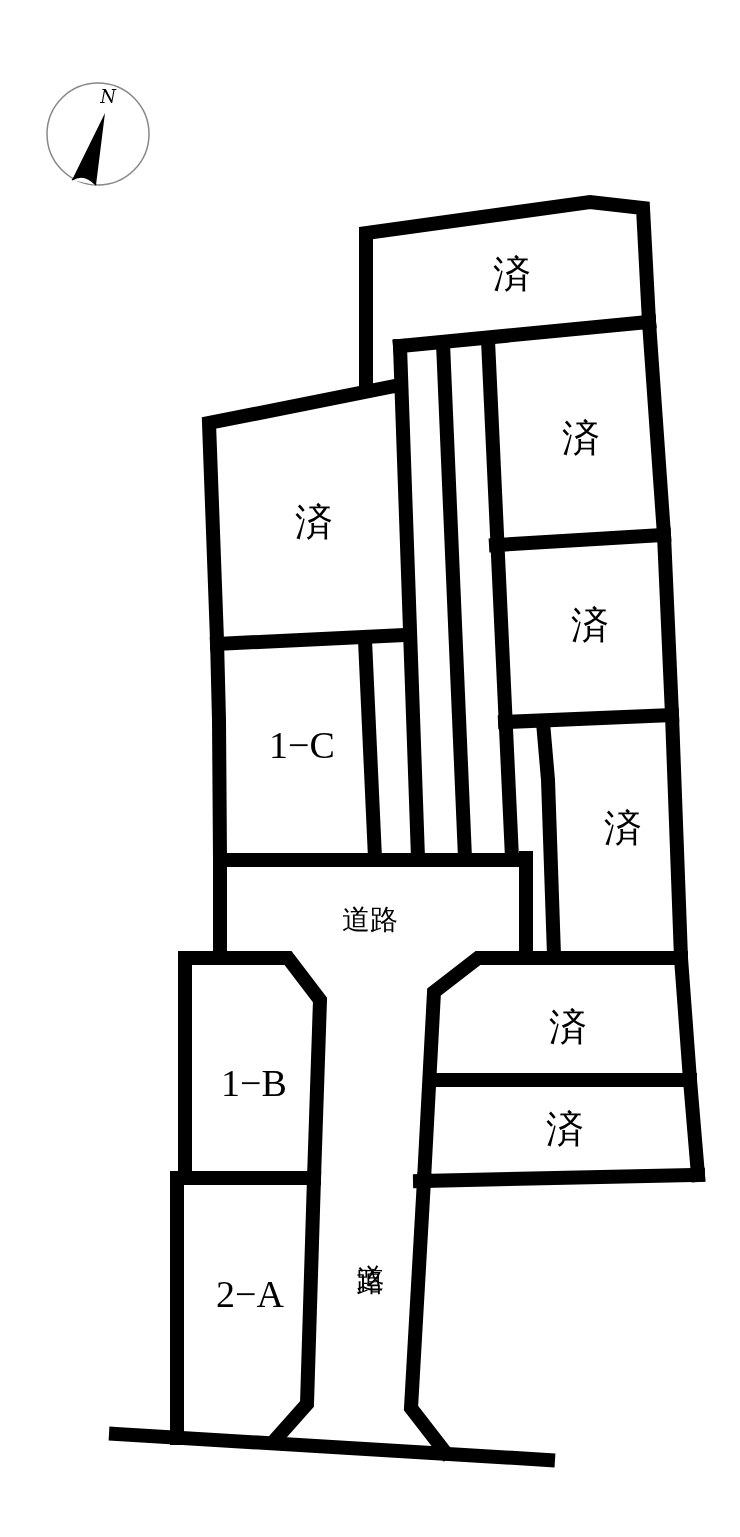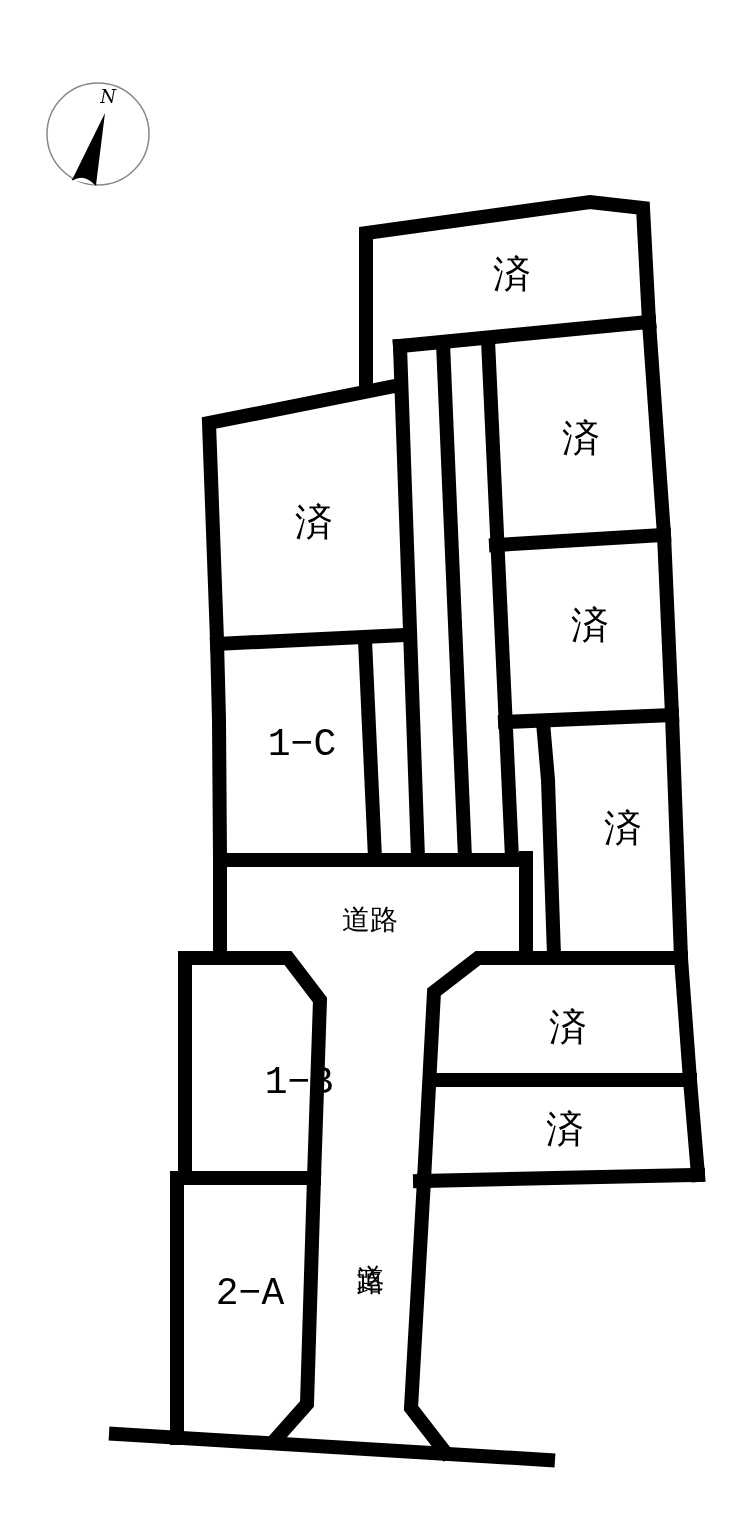--- a/index.html
+++ b/index.html
@@ -3,21 +3,21 @@
 <meta charset="utf-8">
 <style>
   html, body { margin: 0; padding: 0; background: #ffffff; }
   body { width: 740px; height: 1537px; position: relative; overflow: hidden;
          font-family: "DejaVu Sans", "Liberation Sans", sans-serif; }
   #plan { position: absolute; left: 0; top: 0; width: 740px; height: 1537px; }
   .ln { stroke: #000; stroke-width: 14; fill: none; stroke-linejoin: miter; stroke-linecap: square; }
   .lbl { position: absolute; color: #000; white-space: nowrap; transform: translate(-50%, -50%);
          font-family: "DejaVu Sans", "Liberation Sans", sans-serif; line-height: 1; }
   .sold { font-size: 38px; }
-  .lot { font-size: 38px; font-family: Liberation Mono, monospace; }
+  .lot { font-size: 38px; font-family: Liberation Serif, serif; }
   .road { font-size: 28px; }
   .road-v { font-size: 28px; writing-mode: vertical-rl; text-orientation: upright; letter-spacing: 4px; }
   .compass-n { font-family: "DejaVu Serif", "Liberation Serif", serif; font-style: italic; font-size: 18px; }
 </style>
 </head>
 <body>
 
 <svg id="plan" viewBox="0 0 740 1537" xmlns="http://www.w3.org/2000/svg">
 
   <g>
@@ -66,17 +66,17 @@
 <span class="lbl compass-n" style="left:108px; top:97px;">N</span>
 
 <span class="lbl sold" style="left:512px; top:274px;">済</span>
 <span class="lbl sold" style="left:581px; top:438px;">済</span>
 <span class="lbl sold" style="left:314px; top:522px;">済</span>
 <span class="lbl sold" style="left:590px; top:625px;">済</span>
 <span class="lbl lot" style="left:302px; top:745px;">1−C</span>
 <span class="lbl sold" style="left:623px; top:828px;">済</span>
 <span class="lbl sold" style="left:568px; top:1027px;">済</span>
 <span class="lbl sold" style="left:565px; top:1129px;">済</span>
-<span class="lbl lot" style="left:254px; top:1083px;margin-left:45px;">1−B</span>
+<span class="lbl lot" style="left:254px; top:1083px;">1−B</span>
 <span class="lbl lot" style="left:250px; top:1294px;">2−A</span>
 
 <span class="lbl road" style="left:370px; top:920px;">道路</span>
 <span class="lbl road-v" style="left:370px; top:1246px;">道路</span>
 
 </body></html>

